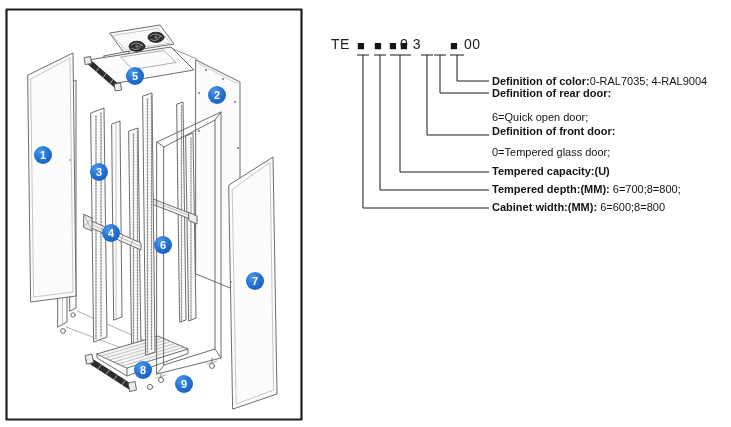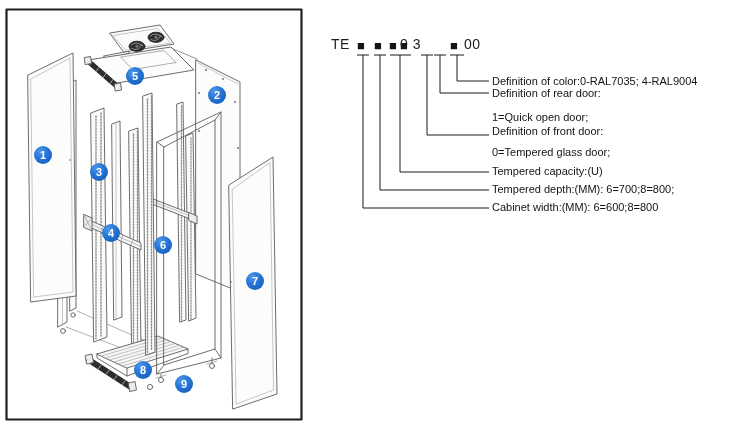--- a/index.html
+++ b/index.html
@@ -13,21 +13,21 @@
   .badge{
     position:absolute;width:18px;height:18px;border-radius:50%;
     background:radial-gradient(circle at 35% 28%, #4e96e6 0%, #2473d4 45%, #1258b4 100%);
     color:#fff;font-size:11px;font-weight:bold;line-height:18px;text-align:center;
   }
   
   .code-txt{position:absolute;font-size:14px;color:#1c1c1c;letter-spacing:0.5px;white-space:pre;}
   .code-sq{position:absolute;font-size:13px;line-height:9px;color:#141414;}
   
   .lrow{position:absolute;left:492px;font-size:11px;line-height:12px;white-space:nowrap;color:#141414;}
-  .lb{font-weight:normal;}
+  .lb{font-weight:bold;}
   .lr{font-weight:normal;}
 </style>
 </head>
 <body>
 
 <div id="stage">
 
   <svg id="artwork" width="731" height="427" viewBox="0 0 731 427">
     <g stroke="#5c5c5c" stroke-width="0.9" fill="none" stroke-linejoin="round" stroke-linecap="round">
 
@@ -178,21 +178,21 @@
   </div>
 
   <div>
     <div class="lrow" style="top:75px">
       <span class="lb">Definition of color:</span><span class="lr">0-RAL7035; 4-RAL9004</span>
     </div>
     <div class="lrow" style="top:87px">
       <span class="lb">Definition of rear door:</span><span class="lr"></span>
     </div>
     <div class="lrow" style="top:111px">
-      <span class="lb"></span><span class="lr">1=Quick open door;</span>
+      <span class="lb"></span><span class="lr">6=Quick open door;</span>
     </div>
     <div class="lrow" style="top:125px">
       <span class="lb">Definition of front door:</span><span class="lr"></span>
     </div>
     <div class="lrow" style="top:146px">
       <span class="lb"></span><span class="lr">0=Tempered glass door;</span>
     </div>
     <div class="lrow" style="top:165px">
       <span class="lb">Tempered capacity:(U)</span><span class="lr"></span>
     </div>

